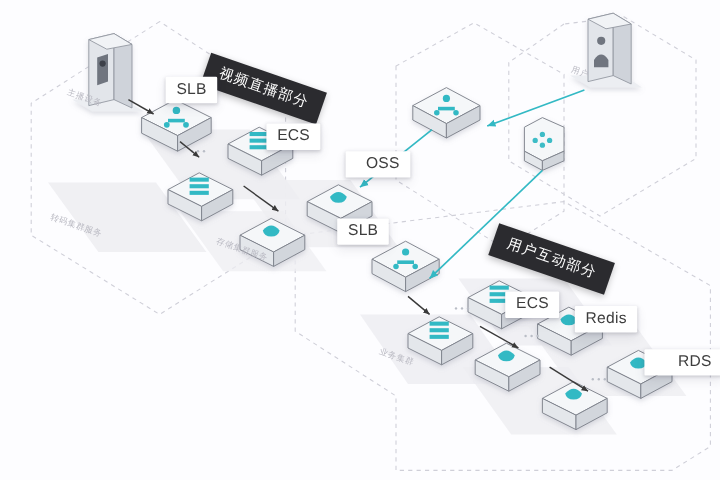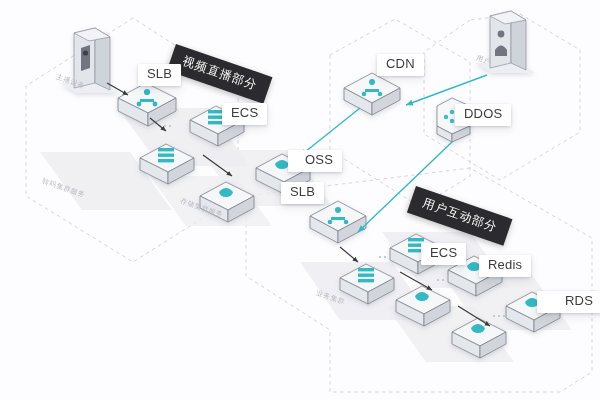--- a/index.html
+++ b/index.html
@@ -270,23 +270,21 @@
     <line x1="400" y1="272" x2="432" y2="290" stroke="#3a3a3a" stroke-width="1.2" marker-end="url(#arrowGrey)"></line>
 
     <line x1="458" y1="306" x2="490" y2="326" stroke="#3a3a3a" stroke-width="1.2" marker-end="url(#arrowGrey)"></line>
   </svg>
 
   <div class="ribbon" style="left:176px;top:44px;transform:rotate(19deg);transform-origin:left top;">视频直播部分</div>
   <div class="ribbon" style="left:416px;top:186px;transform:rotate(19deg);transform-origin:left top;">用户互动部分</div>
 
   <div class="chip" style="left:138px;top:64px;">SLB</div>
   <div class="chip" style="left:222px;top:103px;">ECS</div>
-  <div class="chip" style="left:288px;top:150px;padding-left:17px;">OSS</div>
-  <div class="chip" style="left:377px;top:54px;">CDN</div>
-  <div class="chip" style="left:455px;top:104px;">DDOS</div>
+  <div class="chip" style="left:288px;top:126px;padding-left:17px;">OSS</div>
   <div class="chip" style="left:281px;top:182px;">SLB</div>
   <div class="chip" style="left:421px;top:243px;">ECS</div>
   <div class="chip" style="left:479px;top:255px;">Redis</div>
   <div class="chip" style="left:537px;top:291px;padding-left:28px;">RDS</div>
 
   <div class="caption" style="left:58px;top:72px;transform:rotate(19deg);transform-origin:left top;">主播设备</div>
   <div class="caption" style="left:478px;top:53px;transform:rotate(19deg);transform-origin:left top;">用户</div>
   <div class="caption" style="left:44px;top:176px;transform:rotate(19deg);transform-origin:left top;">转码集群服务</div>
   <div class="caption" style="left:182px;top:196px;transform:rotate(19deg);transform-origin:left top;">存储集群服务</div>
   <div class="caption" style="left:318px;top:288px;transform:rotate(19deg);transform-origin:left top;">业务集群</div>

